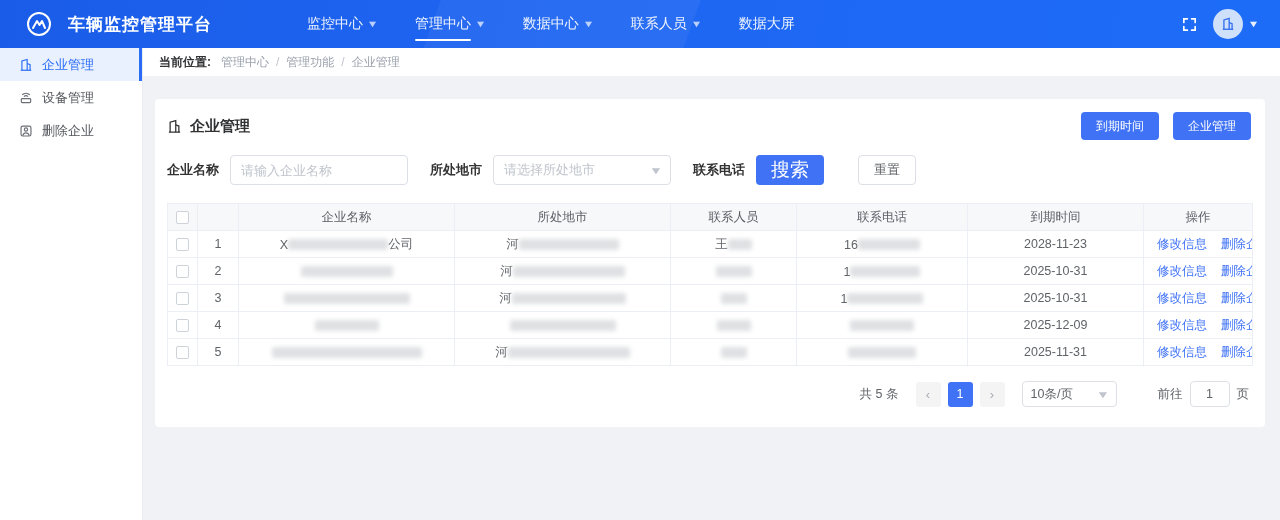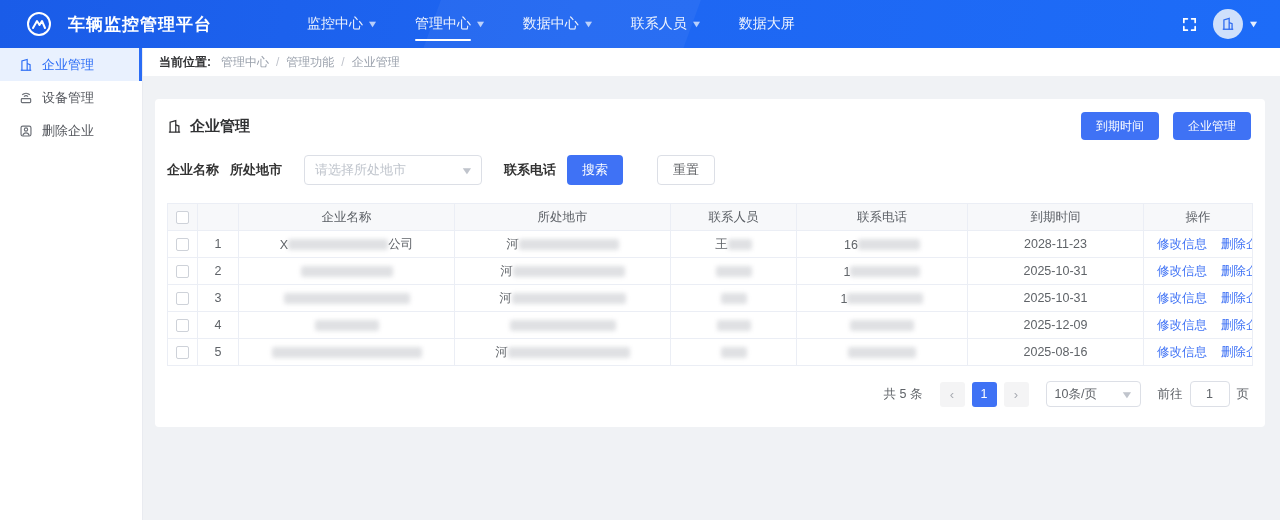--- a/index.html
+++ b/index.html
@@ -37,21 +37,21 @@
   .bc-sep { color:#c0c4cc; margin:0 7px; }
 
   .content { flex:1; padding:23px 15px 0 12px; }
   .panel { background:#fff; border-radius:4px; padding:13px 12px 20px; min-height:288px; }
   .panel-head { display:flex; align-items:center; }
   .panel-title { font-size:15px; font-weight:bold; color:#303133; display:flex; gap:8px; align-items:center; }
   .panel-title .p-ico { display:flex; color:#303133; }
   .head-buttons { margin-left:auto; display:flex; gap:14px; padding-right:2px; }
   .btn { border:none; border-radius:4px; font-size:12px; cursor:pointer; font-family:inherit; }
   .btn-primary { background:#3f72f5; color:#fff; height:28px; padding:0 15px; }
-  .btn-primary.lg { height:30px; font-size:13px; }
+  .btn-primary.lg { height:30px; font-size:19px; }
   .btn-plain { background:#fff; border:1px solid #dcdfe6; color:#606266; height:30px; padding:0 15px; font-size:13px; border-radius:4px; cursor:pointer; font-family:inherit; }
 
   
   .filters { display:flex; align-items:center; margin-top:15px; font-size:13px; }
   .f-label { color:#333; font-weight:bold; margin-right:11px; white-space:nowrap; }
   .f-label + * { margin-right:22px; }
   .f-input { width:178px; height:30px; border:1px solid #dcdfe6; border-radius:4px; padding:0 10px; font-size:13px; color:#606266; outline:none; font-family:inherit; }
   .f-input::placeholder { color:#bfc4cc; }
   .f-select { width:178px; height:30px; border:1px solid #dcdfe6; border-radius:4px; padding:0 9px 0 10px; display:flex; align-items:center; justify-content:space-between; color:#bfc4cc; cursor:pointer; background:#fff; }
   .sel-caret { color:#c0c4cc; font-size:10px; transform:scaleX(1.4); }
@@ -68,21 +68,21 @@
   .frag { vertical-align:middle; }
   .op-link { color:#3f72f5; cursor:pointer; margin:0 7px; }
 
   
   .pagination { display:flex; justify-content:flex-end; align-items:center; margin-top:15px; font-size:12.5px; color:#5f6368; gap:7px; padding-right:4px; }
   .pg-total { margin-right:10px; }
   .pg-btn { width:25px; height:25px; background:#f4f4f5; border-radius:3px; display:flex; align-items:center; justify-content:center; color:#a8abb2; cursor:pointer; font-size:13px; }
   .pg-page { width:25px; height:25px; border-radius:3px; display:flex; align-items:center; justify-content:center; cursor:pointer; }
   .pg-page.active { background:#3f72f5; color:#fff; }
   .pg-size { width:95px; height:26px; border:1px solid #dcdfe6; border-radius:4px; display:flex; align-items:center; justify-content:space-between; padding:0 8px; margin:0 10px; cursor:pointer; background:#fff; color:#5f6368; }
-  .pg-goto { display:flex; align-items:center; gap:7px; }
+  .pg-goto { display:flex; align-items:center; gap:7px;margin-left:24px; }
   .goto-input { width:40px; height:26px; border:1px solid #dcdfe6; border-radius:4px; text-align:center; font-size:12.5px; color:#5f6368; outline:none; font-family:inherit; }
 </style>
 </head>
 <body>
 
 <div class="navbar">
   <div class="logo-wrap">
     <span style="display:flex;">
       <svg width="26" height="26" viewBox="0 0 26 26" fill="none">
         <circle cx="13" cy="13" r="11" stroke="#fff" stroke-width="2"></circle>
@@ -190,20 +190,21 @@
             <span>企业管理</span>
           </span>
           <div class="head-buttons">
             <button class="btn btn-primary">到期时间</button>
             <button class="btn btn-primary">企业管理</button>
           </div>
         </div>
 
         <div class="filters">
           <span class="f-label">企业名称</span>
+          <input class="f-input" placeholder="请输入企业名称" style="">
           <span class="f-label">所处地市</span>
           <span class="f-select">
             <span>请选择所处地市</span>
             <span class="sel-caret">▼</span>
           </span>
           <span class="f-label">联系电话</span>
           <button class="btn btn-primary lg btn-search">搜索</button>
           <button class="btn-plain btn-reset">重置</button>
         </div>
 
@@ -272,21 +273,21 @@
                   <td>2025-12-09</td>
                   <td><span class="op-link">修改信息</span><span class="op-link">删除企业</span></td>
                 </tr>
                 <tr>
                   <td><span class="cbox"></span></td>
                   <td>5</td>
                   <td><span class="blur-bar" style="width: 150px;"></span></td>
                   <td><span class="frag">河</span><span class="blur-bar" style="width: 122px;"></span></td>
                   <td><span class="blur-bar" style="width: 26px;"></span></td>
                   <td><span class="blur-bar" style="width: 68px;"></span></td>
-                  <td>2025-08-16</td>
+                  <td>2025-11-31</td>
                   <td><span class="op-link">修改信息</span><span class="op-link">删除企业</span></td>
                 </tr>
               </tbody>
           </table>
         </div>
 
         <div class="pagination">
           <span class="pg-total">共 5 条</span>
           <span class="pg-btn">‹</span>
           <span class="pg-page active">1</span>

